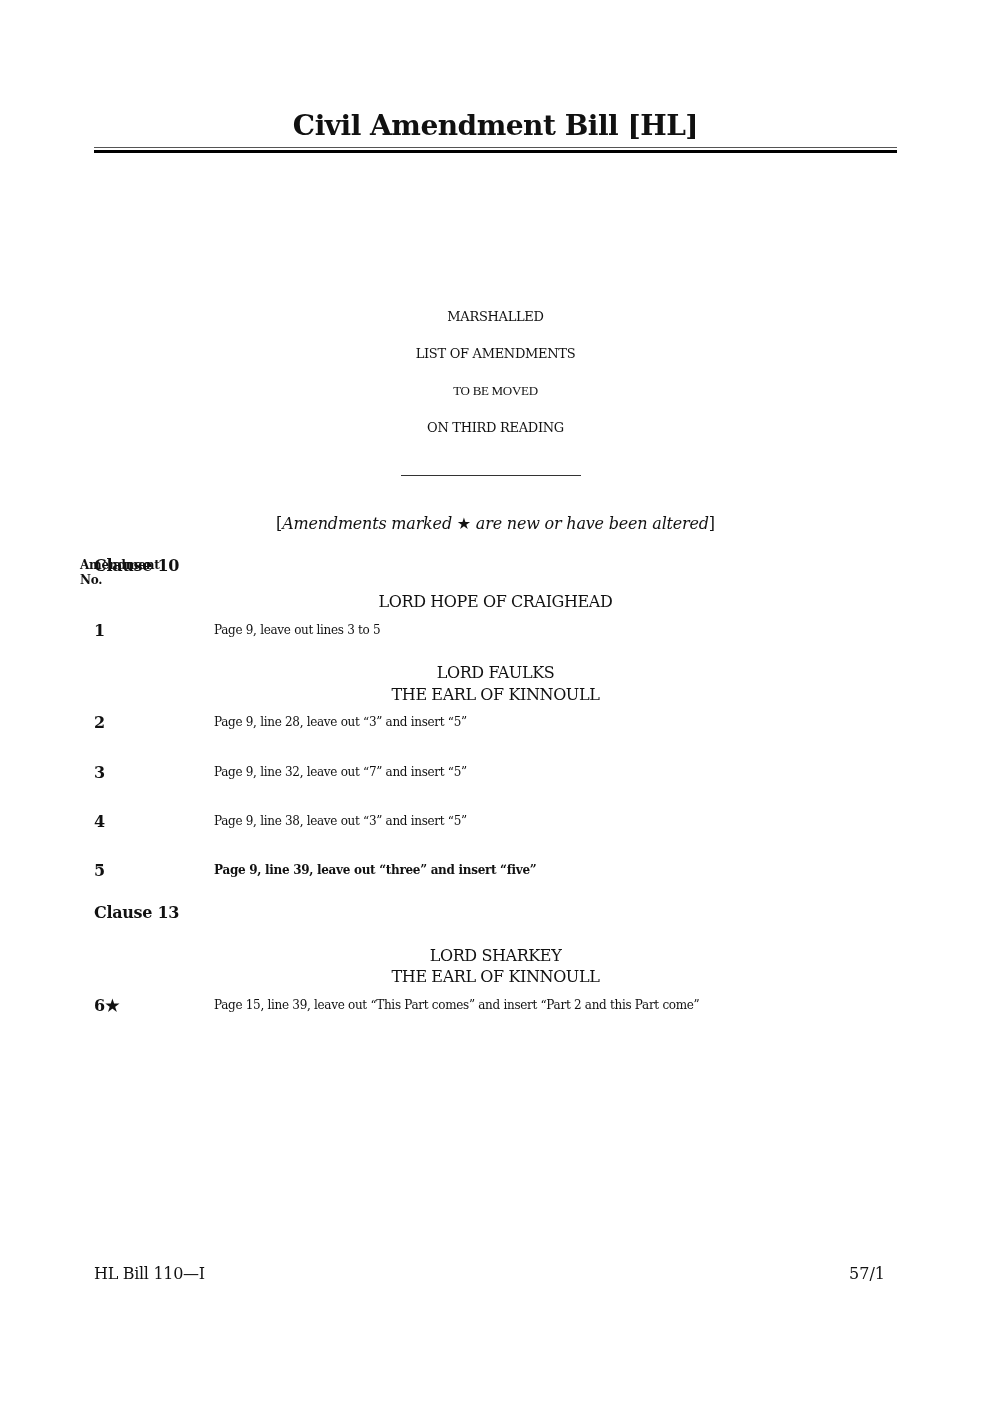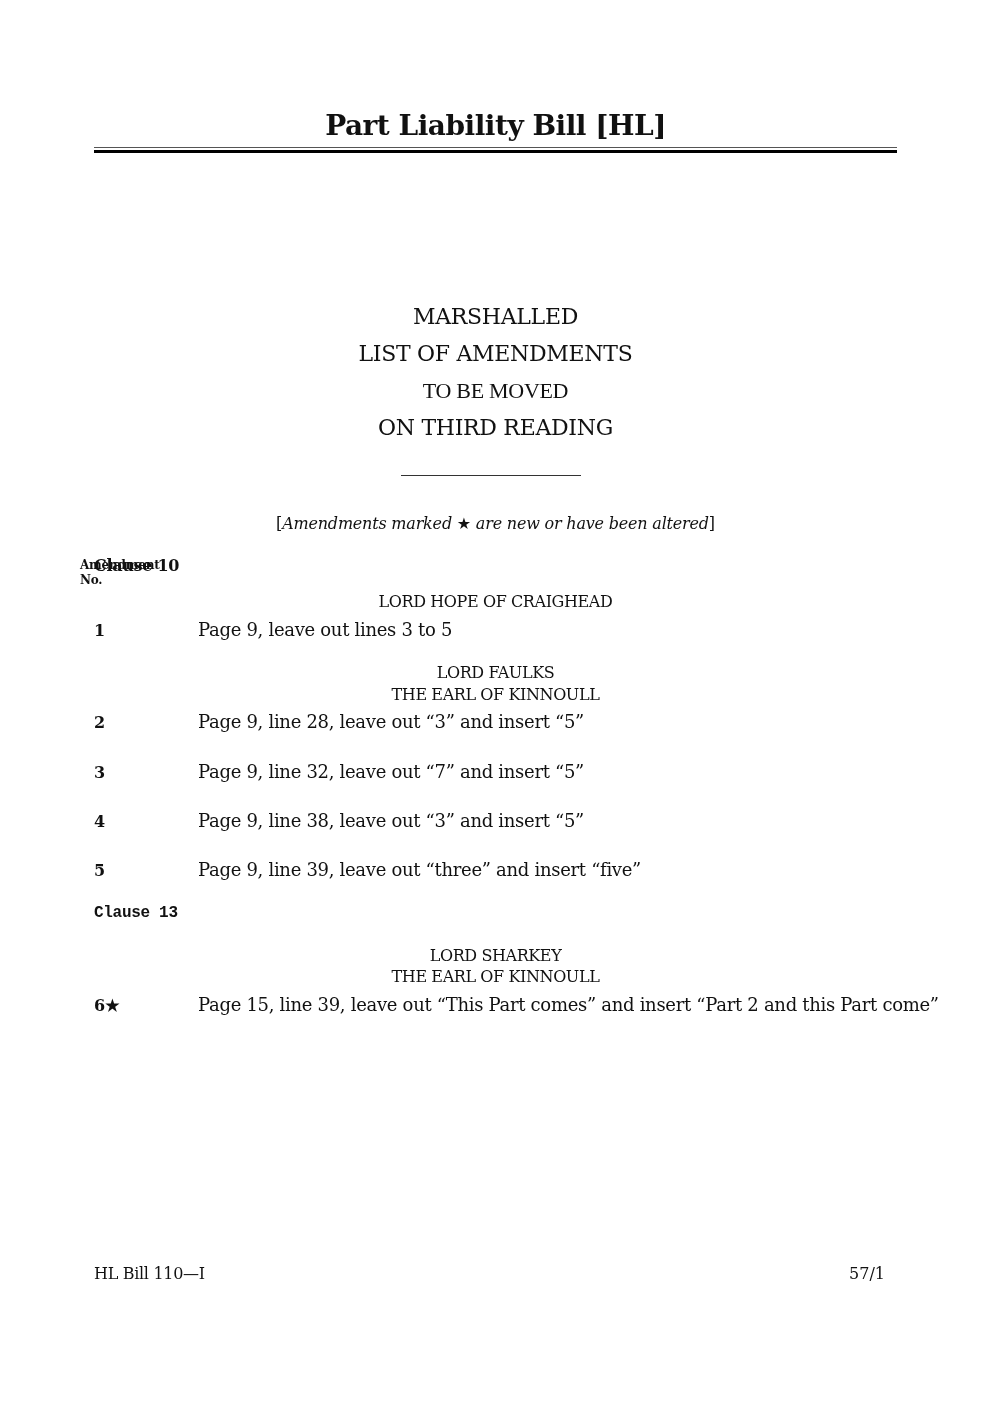--- a/index.html
+++ b/index.html
@@ -30,21 +30,21 @@
       height: 1px; background: #555555;
     }
     .rule-thick {
       left: 94px; width: 803px; top: 150px;
       height: 3px; background: #000000;
     }
 
     .heading-line {
       left: 94px; width: 803px;
       text-align: center;
-      font-size: 22px;
+      font-size: 13px;
       letter-spacing: -0.3px;
       line-height: 24px;
     }
     .short-rule {
       left: 401px; width: 180px; top: 475px;
       height: 1px; background: #333333;
     }
 
     .note {
       left: 94px; width: 803px; top: 512px;
@@ -78,22 +78,22 @@
       line-height: 21px;
       letter-spacing: -0.4px;
     }
     .amend-num {
       left: 94px;
       font-size: 16px;
       font-weight: bold;
       line-height: 22px;
     }
     .amend-text {
-      left: 198px;
-      font-size: 18px;
+      left: 214px;
+      font-size: 12px;
       line-height: 22px;
       letter-spacing: -0.3px;
       white-space: nowrap;
     }
 
     .footer-left {
       left: 94px; top: 1263px;
       font-size: 16px;
       line-height: 22px;
       letter-spacing: -0.3px;
@@ -103,21 +103,21 @@
       font-size: 16px;
       line-height: 22px;
       margin-left: 25px;
     }
   </style>
 </head>
 <body>
 
 <div>
 
-  <div class="abs title">Part Liability Bill [HL]</div>
+  <div class="abs title">Civil Amendment Bill [HL]</div>
   <div class="abs rule-thin"></div>
   <div class="abs rule-thick"></div>
 
   <div class="abs heading-line" style="top:305px;">MARSHALLED</div>
   <div class="abs heading-line" style="top:342px;">LIST OF AMENDMENTS</div>
   <div class="abs heading-line" style="top:379px;font-family:Liberation Serif, serif;">TO BE MOVED</div>
   <div class="abs heading-line" style="top:416px;">ON THIRD READING</div>
 
   <div class="abs short-rule"></div>
 
@@ -143,23 +143,23 @@
   <div class="abs amend-num" style="top:712px;">2</div>
   <div class="abs amend-text" style="top:711px;">Page 9, line 28, leave out “3” and insert “5”</div>
 
   <div class="abs amend-num" style="top:762px;">3</div>
   <div class="abs amend-text" style="top:761px;">Page 9, line 32, leave out “7” and insert “5”</div>
 
   <div class="abs amend-num" style="top:811px;">4</div>
   <div class="abs amend-text" style="top:810px;">Page 9, line 38, leave out “3” and insert “5”</div>
 
   <div class="abs amend-num" style="top:860px;">5</div>
-  <div class="abs amend-text" style="top:859px;">Page 9, line 39, leave out “three” and insert “five”</div>
+  <div class="abs amend-text" style="top:859px;font-weight:bold;">Page 9, line 39, leave out “three” and insert “five”</div>
 
-  <div class="abs clause" style="top:902px;font-family:Liberation Mono, monospace;">Clause 13</div>
+  <div class="abs clause" style="top:902px;">Clause 13</div>
 
   <div class="abs member" style="top:945px;text-align:center;">LORD SHARKEY</div>
   <div class="abs member" style="top:966px;">THE EARL OF KINNOULL</div>
 
   <div class="abs amend-num" style="top:995px;">6★</div>
   <div class="abs amend-text" style="top:994px;">Page 15, line 39, leave out “This Part comes” and insert “Part 2 and this Part come”</div>
 
   <div class="abs footer-left">HL Bill 110—I</div>
   <div class="abs footer-right">57/1</div>
 

